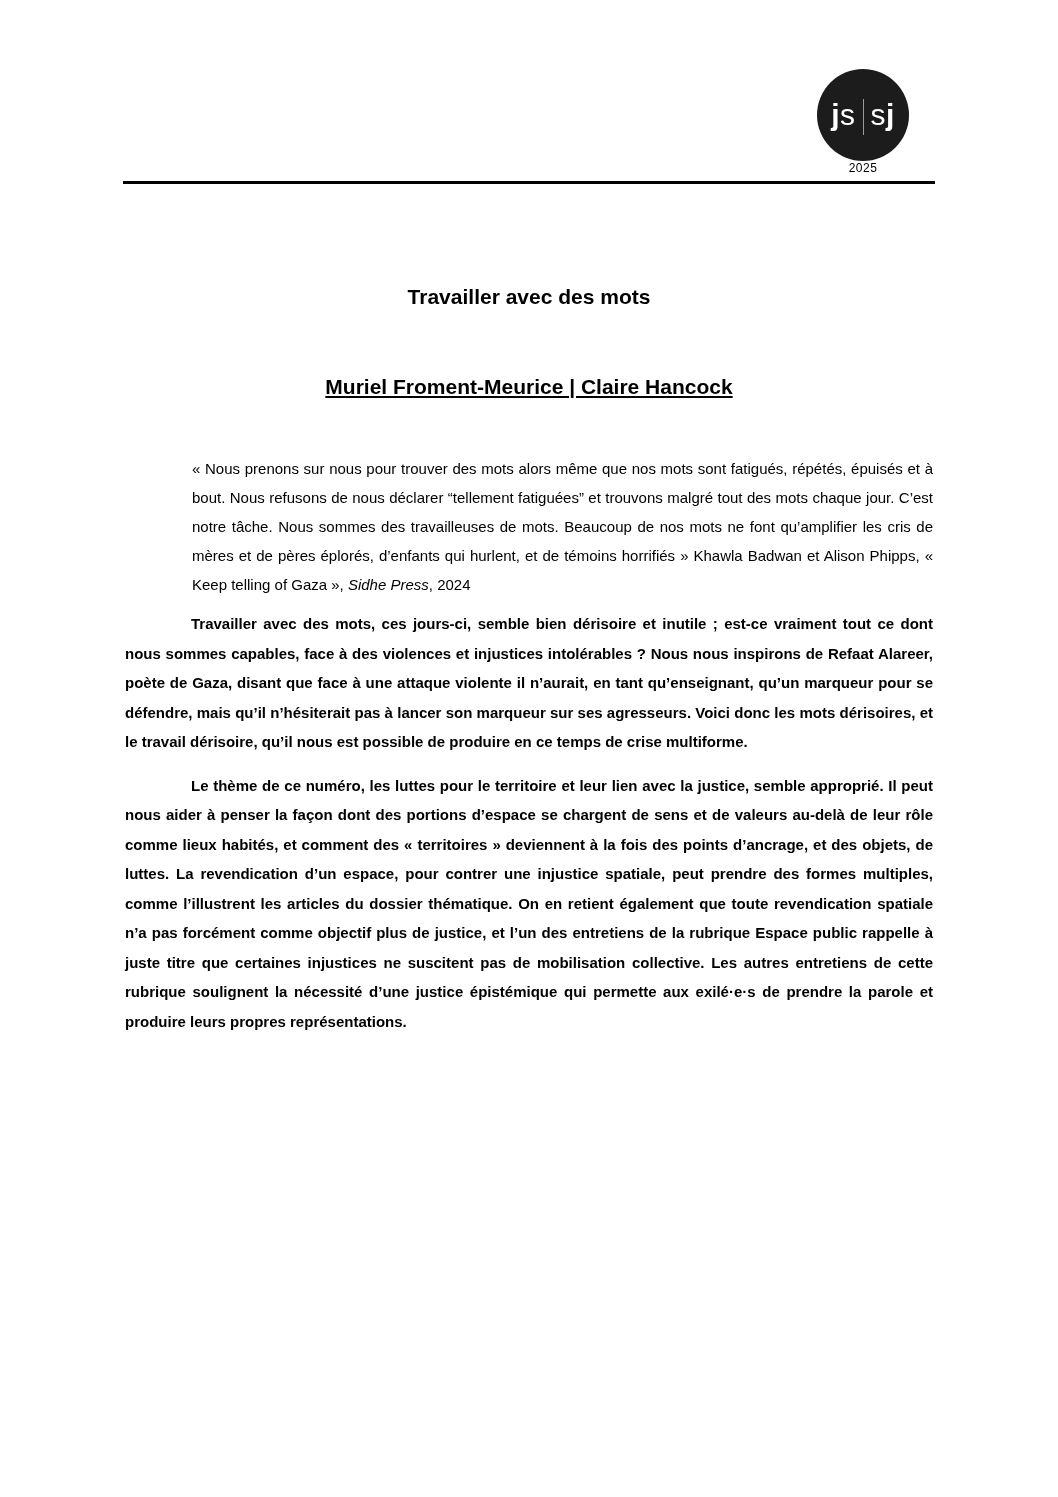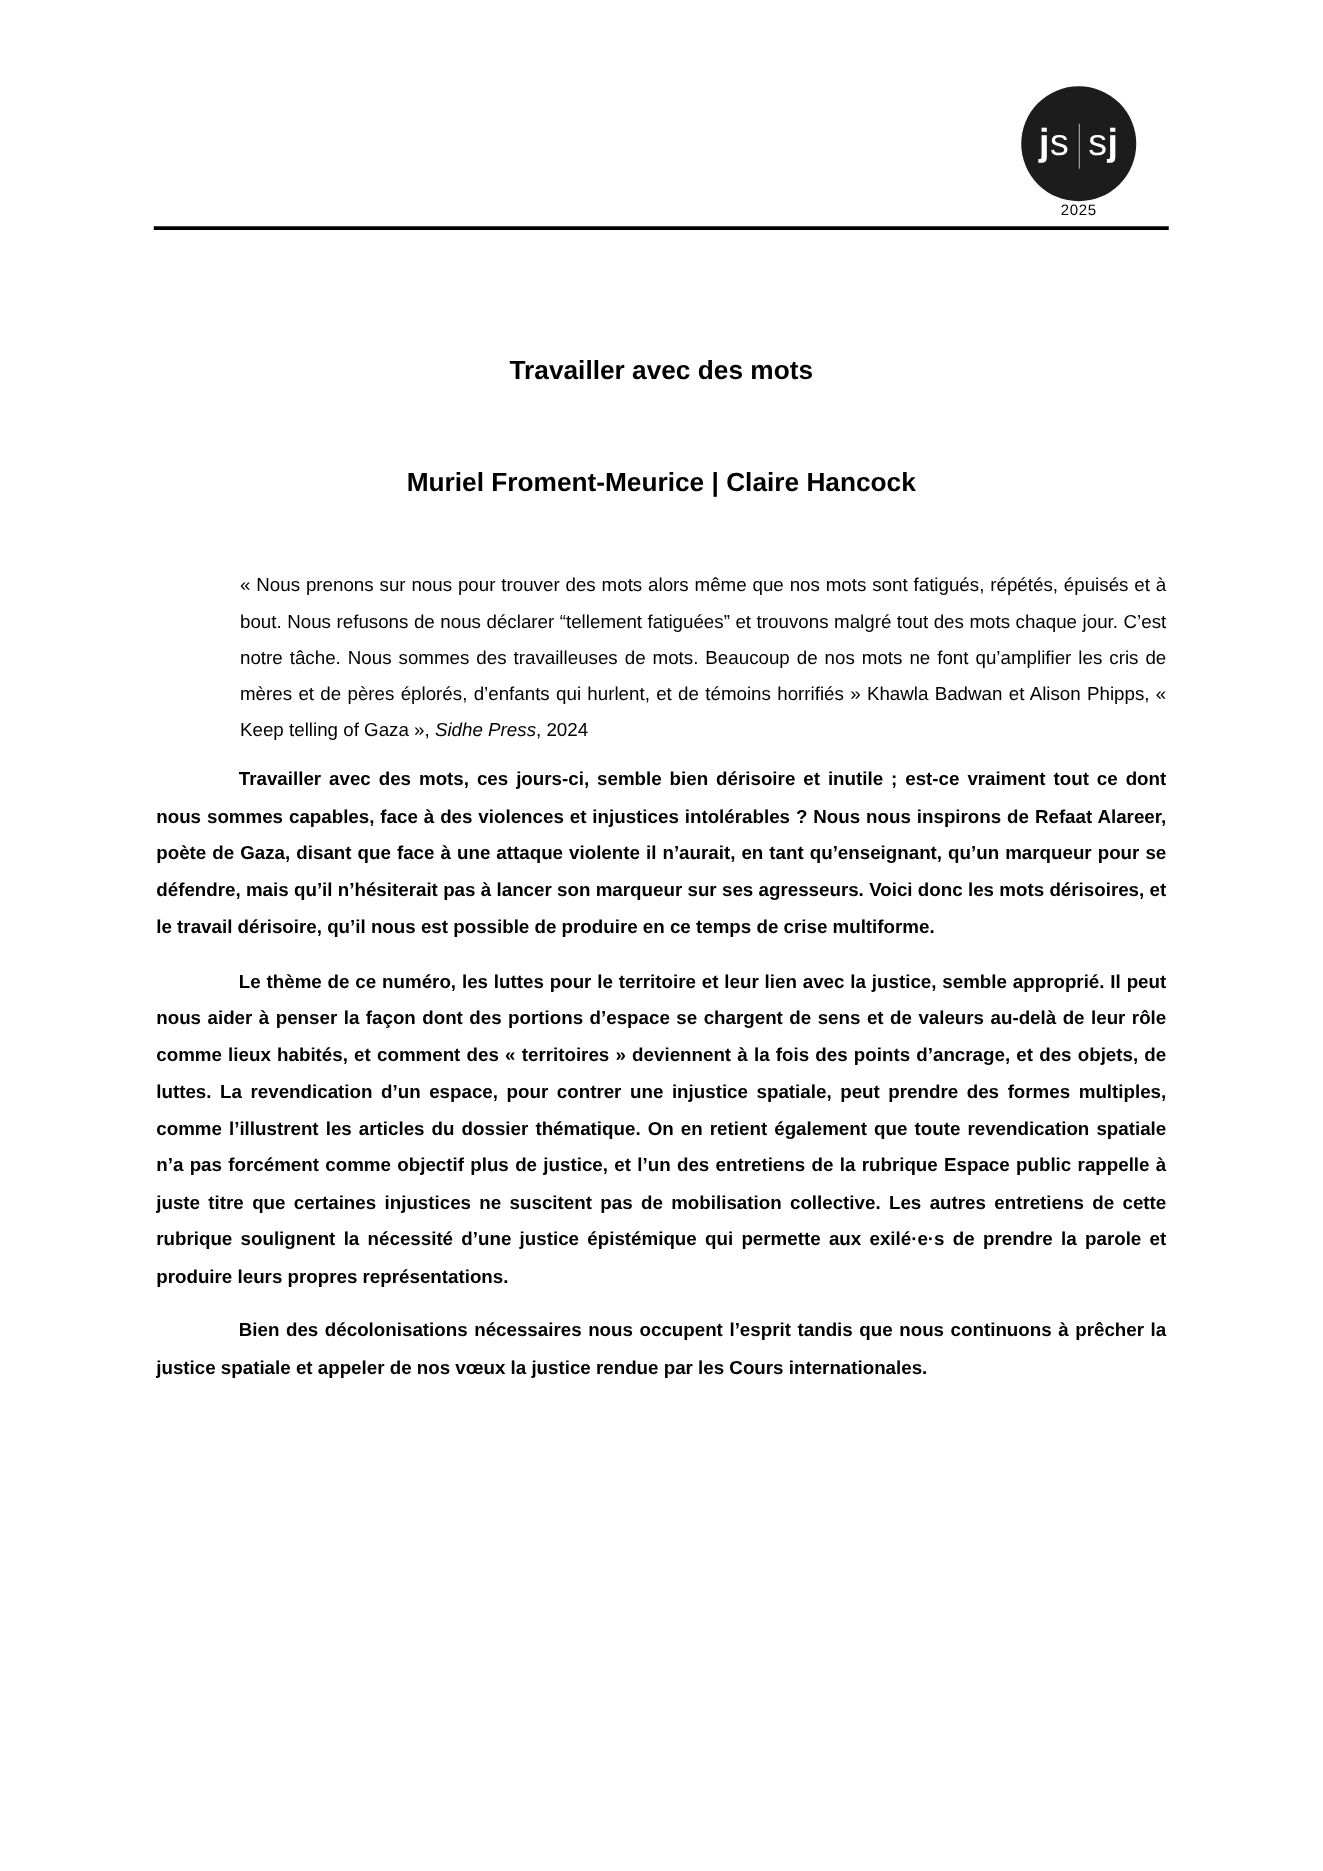--- a/index.html
+++ b/index.html
@@ -76,20 +76,21 @@
     font-size: 21px;
     line-height: 26px;
     font-weight: 700;
   }
   .authors {
     margin: 0 0 54px 0;
     text-align: center;
     font-size: 21px;
     line-height: 26px;
     font-weight: 700;
+    text-decoration: underline;
   }
   .epigraph {
     margin: 0 0 10px 67px;
     font-size: 15px;
     line-height: 29px;
     text-align: justify;
   }
   .epigraph em { font-style: italic; }
   .body-para {
     margin: 0 0 14px 0;
@@ -122,17 +123,16 @@
     <h1 class="title">Travailler avec des mots</h1>
 
     <h2 class="authors">Muriel Froment-Meurice | Claire Hancock</h2>
 
     <blockquote class="epigraph"><span>« Nous prenons sur nous pour trouver des mots alors même que nos mots sont fatigués, répétés, épuisés et à bout. Nous refusons de nous déclarer “tellement fatiguées” et trouvons malgré tout des mots chaque jour. C’est notre tâche. Nous sommes des travailleuses de mots. Beaucoup de nos mots ne font qu’amplifier les cris de mères et de pères éplorés, d’enfants qui hurlent, et de témoins horrifiés » Khawla Badwan et Alison Phipps, « Keep telling of Gaza », </span><em>Sidhe Press</em><span>, 2024</span></blockquote>
 
     <p class="body-para">Travailler avec des mots, ces jours-ci, semble bien dérisoire et inutile ; est-ce vraiment tout ce dont nous sommes capables, face à des violences et injustices intolérables ? Nous nous inspirons de Refaat Alareer, poète de Gaza, disant que face à une attaque violente il n’aurait, en tant qu’enseignant, qu’un marqueur pour se défendre, mais qu’il n’hésiterait pas à lancer son marqueur sur ses agresseurs. Voici donc les mots dérisoires, et le travail dérisoire, qu’il nous est possible de produire en ce temps de crise multiforme.</p>
 
     <p class="body-para">Le thème de ce numéro, les luttes pour le territoire et leur lien avec la justice, semble approprié. Il peut nous aider à penser la façon dont des portions d’espace se chargent de sens et de valeurs au-delà de leur rôle comme lieux habités, et comment des « territoires » deviennent à la fois des points d’ancrage, et des objets, de luttes. La revendication d’un espace, pour contrer une injustice spatiale, peut prendre des formes multiples, comme l’illustrent les articles du dossier thématique. On en retient également que toute revendication spatiale n’a pas forcément comme objectif plus de justice, et l’un des entretiens de la rubrique Espace public rappelle à juste titre que certaines injustices ne suscitent pas de mobilisation collective. Les autres entretiens de cette rubrique soulignent la nécessité d’une justice épistémique qui permette aux exilé·e·s de prendre la parole et produire leurs propres représentations.</p>
 
-    <p class="body-para">Bien des décolonisations nécessaires nous occupent l’esprit tandis que nous continuons à prêcher la justice spatiale et appeler de nos vœux la justice rendue par les Cours internationales.</p>
 
   </div>
 
 </div>
 
 </body></html>

